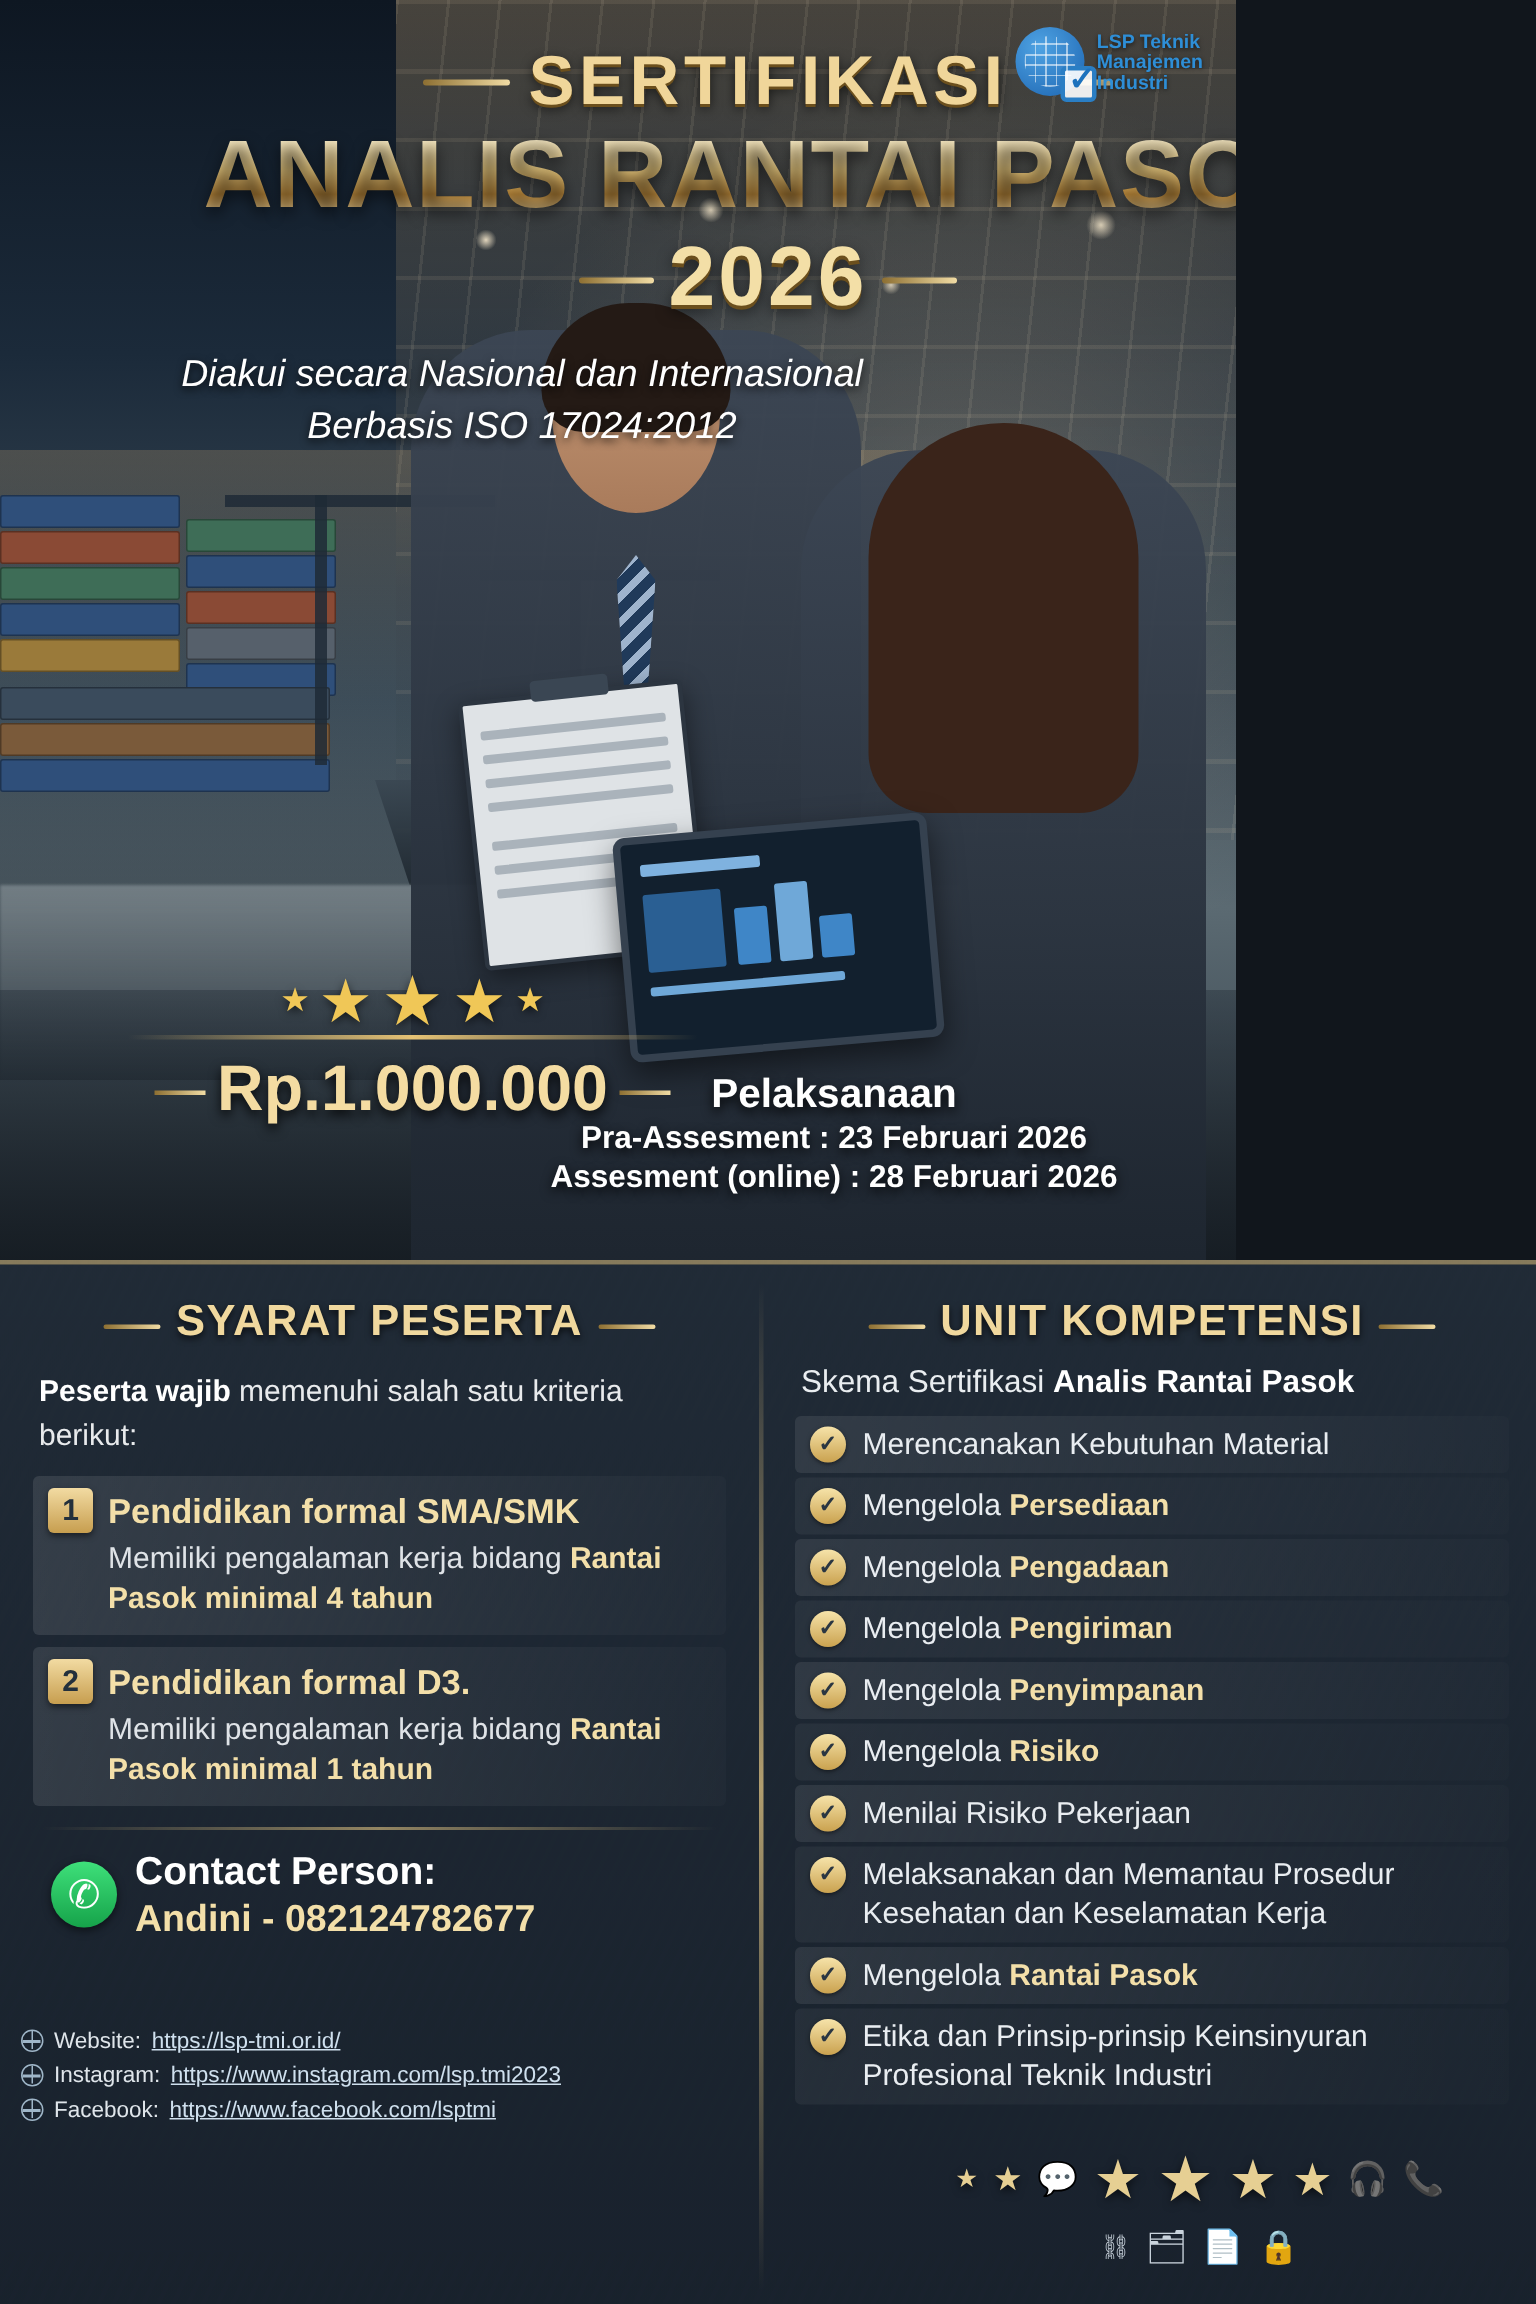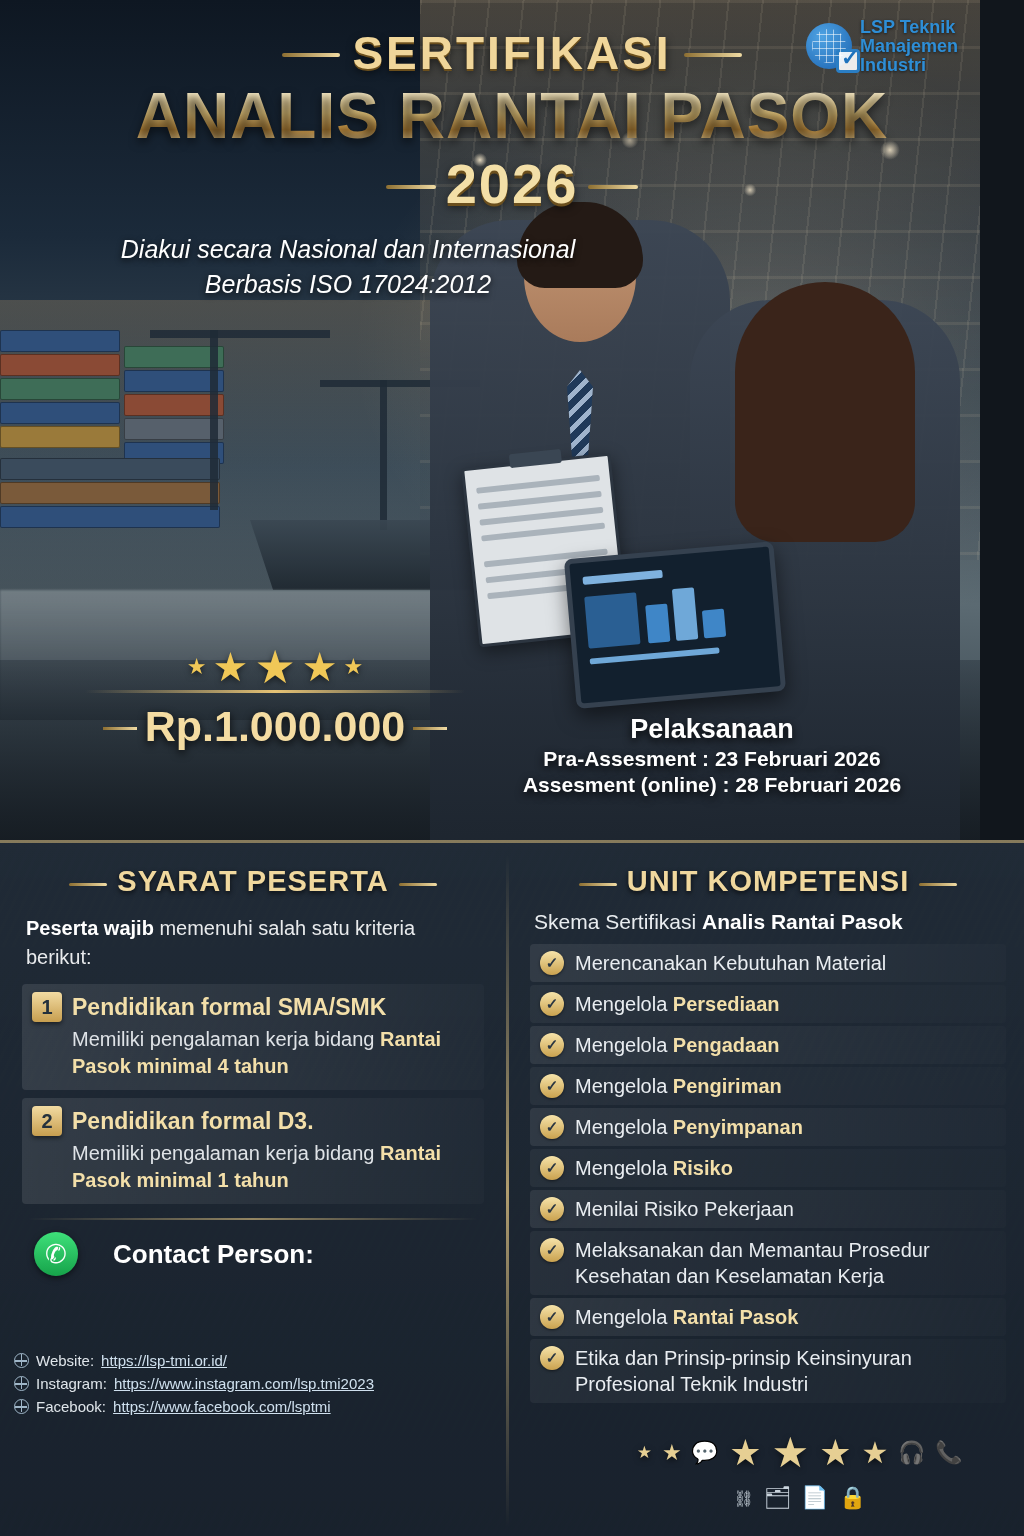--- a/index.html
+++ b/index.html
@@ -11,21 +11,21 @@
   }
   .poster {
     position: relative;
     width: 1024px; height: 1536px;
     overflow: hidden;
   }
 
   
   .hero {
     position: absolute; left: 0; top: 0;
-    width: 980px; height: 840px;
+    width: 824px; height: 840px;
     overflow: hidden;
     background:
       radial-gradient(ellipse 60% 50% at 78% 42%, rgba(255,225,180,.22), rgba(0,0,0,0) 70%),
       linear-gradient(180deg, #0e1722 0%, #1b2a3a 28%, #3c4c58 55%, #5b6a72 72%, #2e3a44 100%);
   }
   
   .hero-warehouse {
     position: absolute; right: 0; top: 0; width: 560px; height: 560px;
     background:
       repeating-linear-gradient(96deg, rgba(255,235,200,.10) 0 2px, rgba(0,0,0,0) 2px 34px),
@@ -178,21 +178,21 @@
     background: repeating-linear-gradient(0deg, rgba(255,255,255,.55) 0 1px, rgba(0,0,0,0) 1px 7px),
                 repeating-linear-gradient(90deg, rgba(255,255,255,.55) 0 1px, rgba(0,0,0,0) 1px 7px);
   }
   .logo-check {
     position: absolute; left: 30px; top: 26px; width: 24px; height: 24px;
     border: 3px solid #2a7ec4; border-radius: 4px; background: rgba(255,255,255,.9);
   }
   .logo-check::after {
     content:"✓"; position:absolute; left: 2px; top: -7px; font-size: 22px; color:#1d72bd; font-weight:bold;
   }
-  .logo-text { color:#2e8ed6; font-weight: bold; font-size: 18px; line-height: 1.05; text-shadow: 0 1px 3px rgba(0,0,0,.6); }
+  .logo-text { color:#2e8ed6; font-weight: bold; font-size: 13px; line-height: 1.05; text-shadow: 0 1px 3px rgba(0,0,0,.6); }
 
   .stars-hero {
     position: absolute; left: 110px; top: 640px; width: 330px;
     display: flex; align-items: center; justify-content: center; gap: 6px;
   }
   .star { color: #f0c757; filter: drop-shadow(0 2px 3px rgba(0,0,0,.6)); }
   .hero-rule {
     position: absolute; left: 85px; top: 690px; width: 380px; height: 3px;
     background: linear-gradient(90deg, rgba(240,199,87,0), #e5c275, rgba(240,199,87,0));
   }
@@ -269,21 +269,21 @@
 
   .contact-rule { height: 2px; margin: 14px 6px 12px; background: linear-gradient(90deg, rgba(226,197,131,0), rgba(226,197,131,.6), rgba(226,197,131,0)); }
   .contact { display: flex; align-items: center; gap: 12px; padding-left: 12px; }
   .wa {
     width: 44px; height: 44px; border-radius: 50%;
     background: linear-gradient(180deg,#3ee07a,#16a34a);
     display:flex; align-items:center; justify-content:center;
     color:#fff; font-size: 26px;
     box-shadow: 0 2px 6px rgba(0,0,0,.55);
   }
-  .contact .ct { color:#ffffff; font-weight: bold; font-size: 26px; margin-left: 23px; }
+  .contact .ct { color:#ffffff; font-weight: bold; font-size: 26px; }
   .contact .cn { color:#f3dfa9; font-weight: bold; font-size: 25px; margin-top: 2px; }
 
   .links { position: absolute; left: 14px; bottom: 118px; width: 470px; }
   .link-row { display: flex; align-items: center; gap: 7px; margin-bottom: 6px; color:#dfe5ea; font-size: 15px; }
   .globe { width: 15px; height: 15px; border-radius: 50%; border: 1.5px solid #9fb6c8; position: relative; flex: 0 0 15px; }
   .globe::before { content:""; position:absolute; left: 0; top: 6px; width: 12px; height:1.5px; background:#9fb6c8; }
   .globe::after { content:""; position:absolute; left: 5.5px; top: 0; width: 1.5px; height:12px; background:#9fb6c8; }
   .link-row a { color:#cfe0ee; text-decoration: underline; }
 
   
@@ -450,20 +450,21 @@
           <span>Memiliki pengalaman kerja bidang </span><b>Rantai Pasok minimal 1 tahun</b>
         </div>
       </div>
 
       <div class="contact-rule"></div>
 
       <div class="contact">
         <div class="wa">✆</div>
         <div>
           <div class="ct">Contact Person:</div>
+          <div class="cn">Andini - 082124782677</div>
         </div>
       </div>
 
       <div class="links">
         <div class="link-row">
           <span class="globe"></span>
           <span>Website:</span>
           <a href="#">https://lsp-tmi.or.id/</a>
         </div>
         <div class="link-row">

